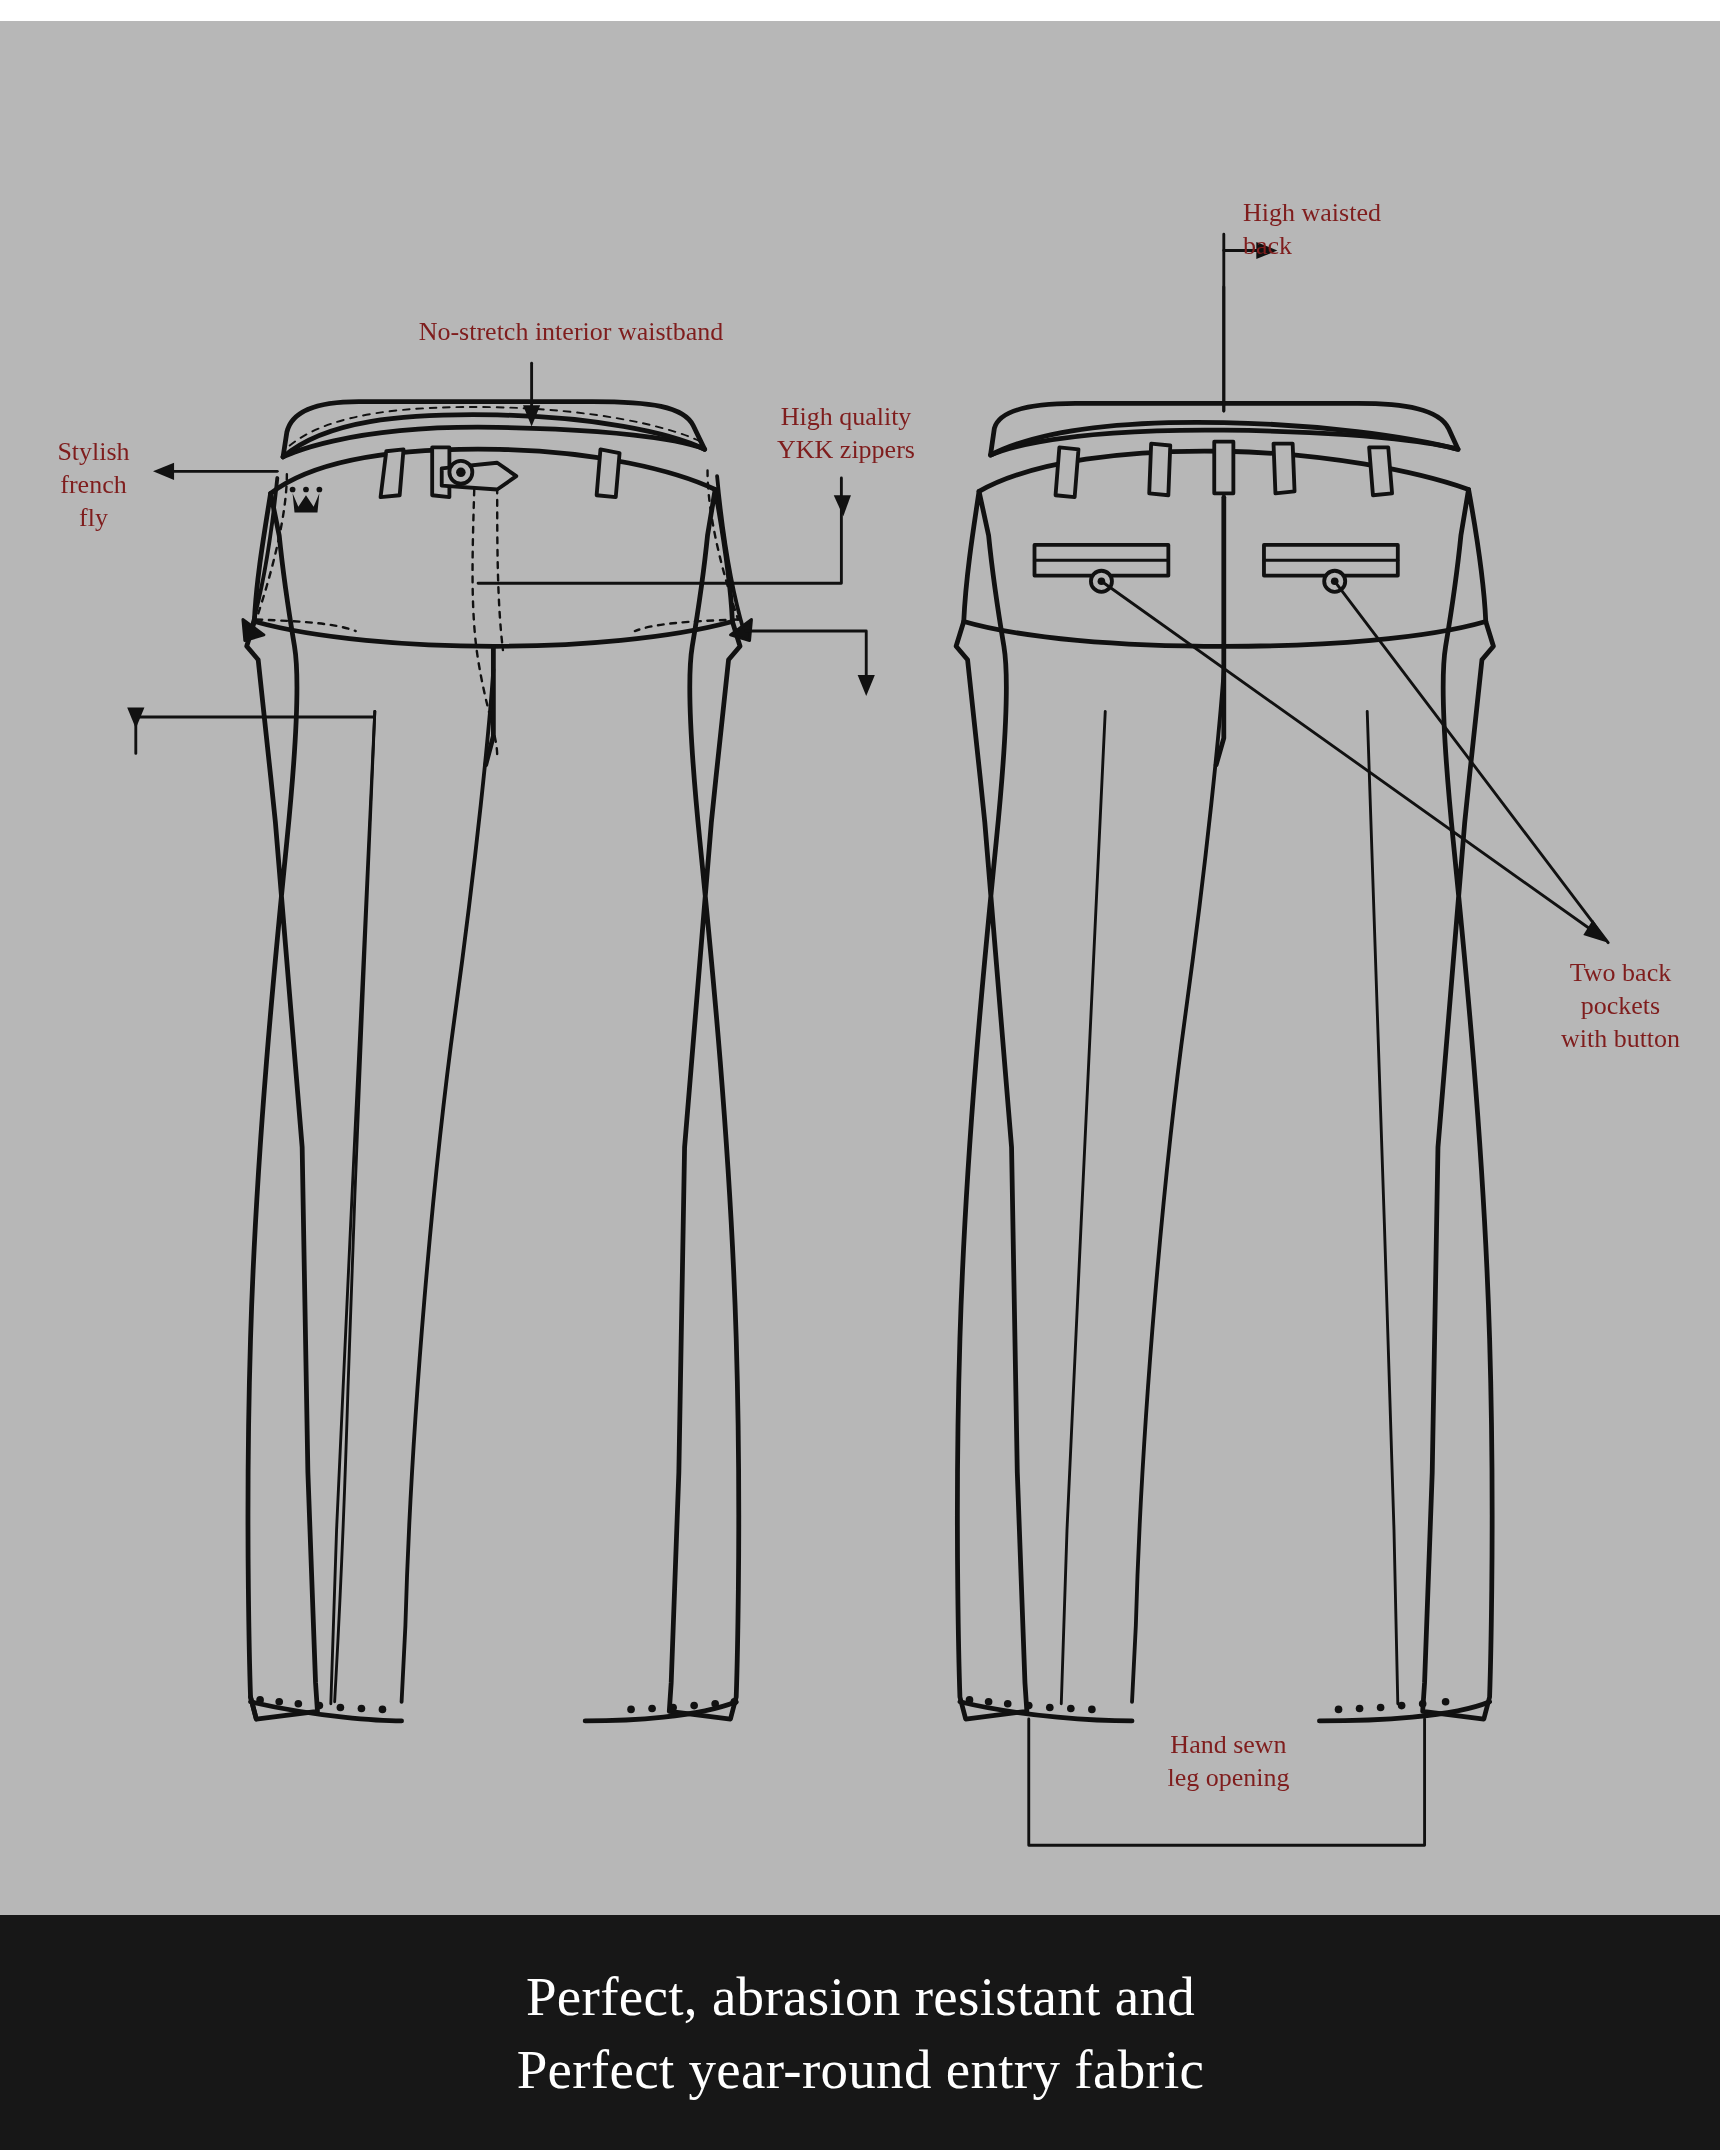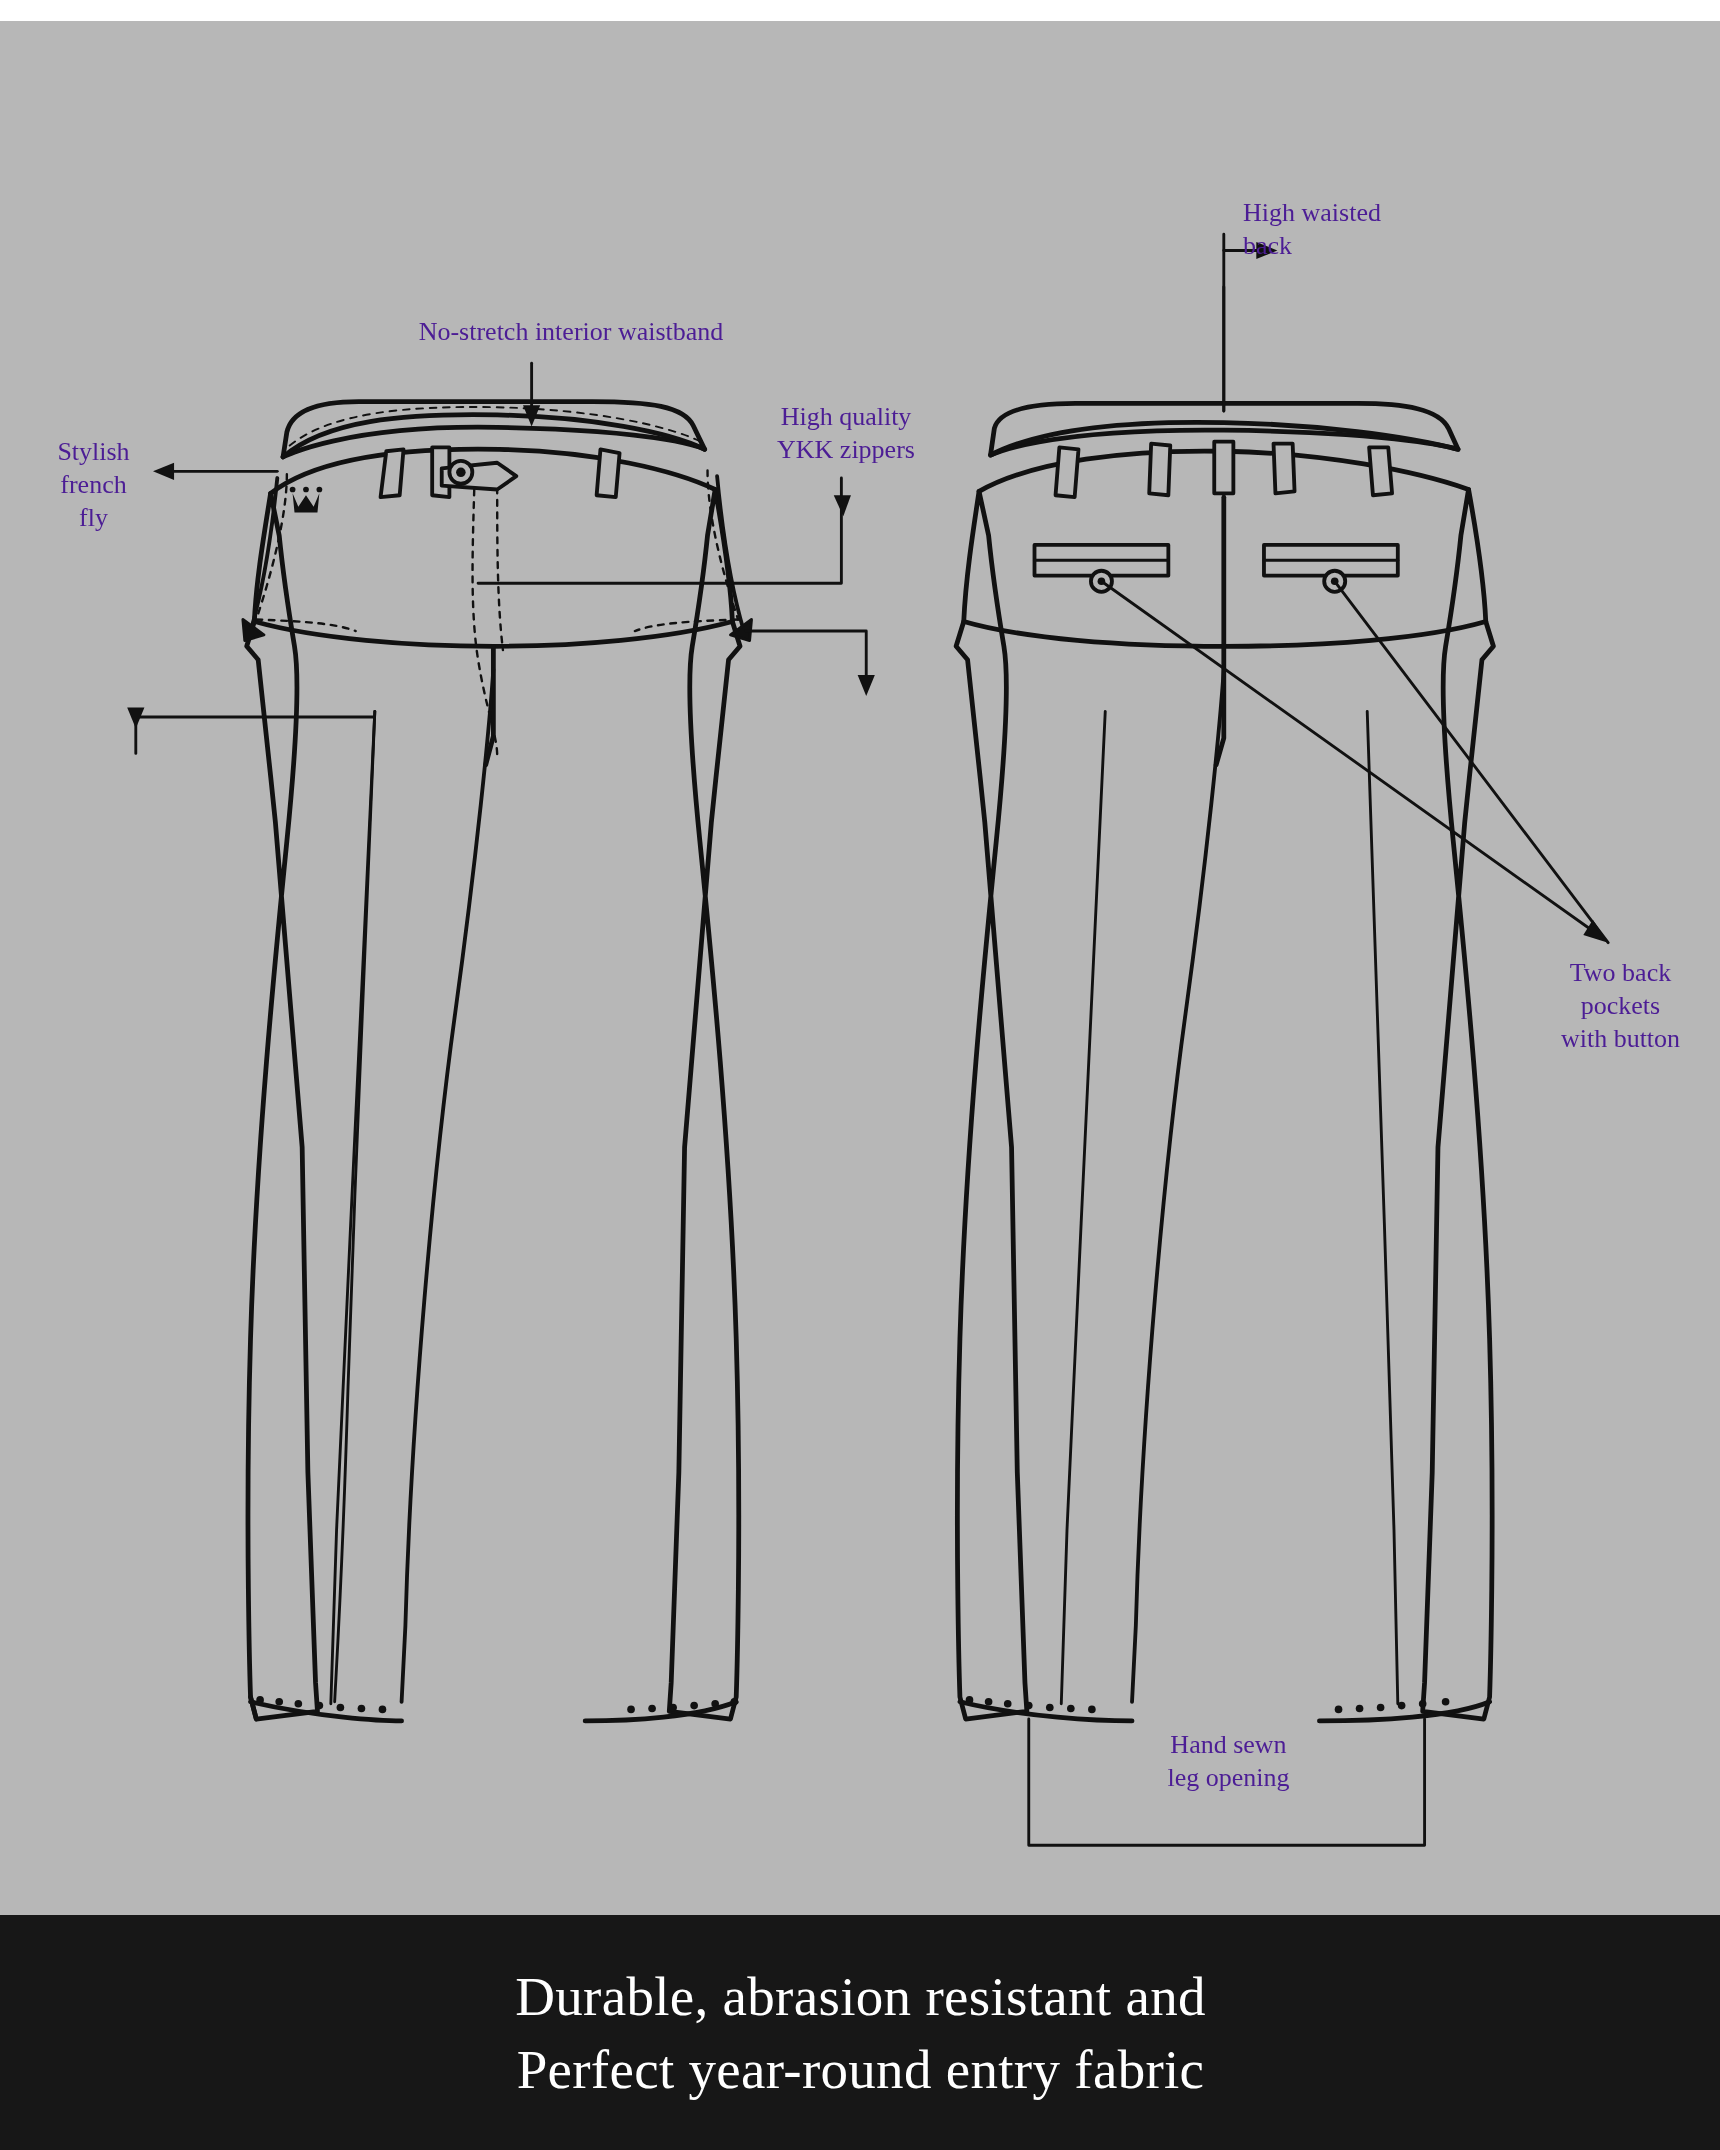--- a/index.html
+++ b/index.html
@@ -46,21 +46,21 @@
     position: absolute;
     left: 0; top: 0;
     width: 1721px;
     height: 1915px;
   }
   .lbl {
     position: absolute;
     font-family: "Liberation Serif", serif;
     font-size: 26px;
     line-height: 33px;
-    color: #4c1d95;
+    color: #7f1d1d;
     white-space: pre;
   }
   .lbl.center { text-align: center; }
 </style>
 </head>
 <body>
 
 <div id="page">
 
   <div class="band-top"></div>
@@ -292,18 +292,18 @@
 
   <div class="lbl center" style="left:741px; top:400px; width:210px;">High quality<br>YKK zippers</div>
 
 
 
   <div class="lbl center" style="left:1501px; top:956px; width:239px;">Two back<br>pockets<br>with button</div>
 
   <div class="lbl center" style="left:1071px; top:1728px; width:315px;">Hand sewn<br>leg opening</div>
 
   <div class="footer">
-    <div class="footer-line">Durable, abrasion resistant and</div>
+    <div class="footer-line">Perfect, abrasion resistant and</div>
     <div class="footer-line">Perfect year-round entry fabric</div>
   </div>
 
 </div>
 
 
 </body></html>

